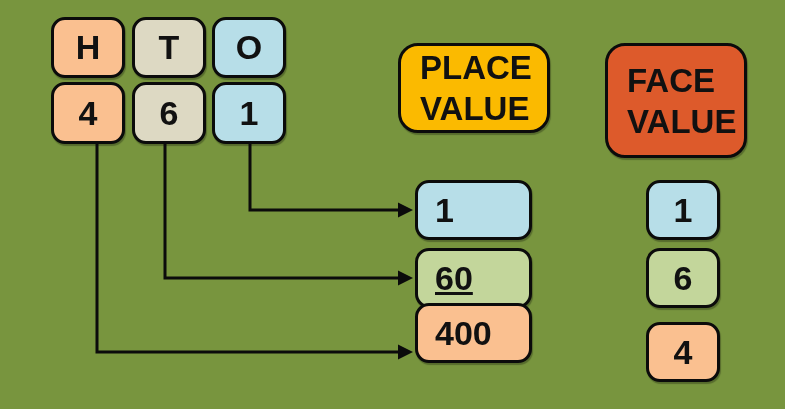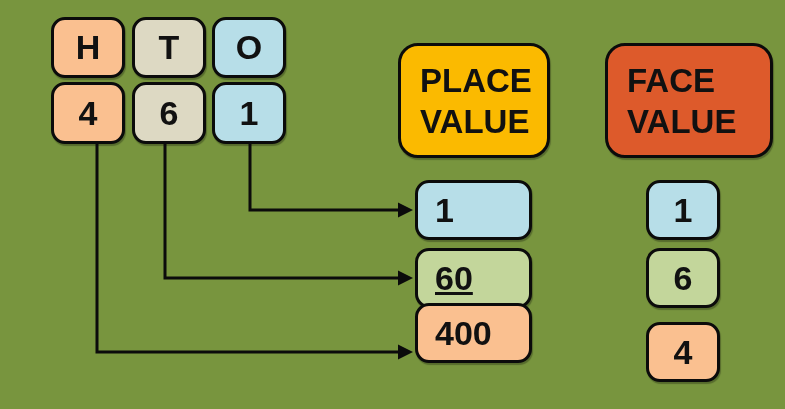--- a/index.html
+++ b/index.html
@@ -36,22 +36,22 @@
   .pos-6  { left: 132px; top: 82px; height: 62px; }
   .pos-1  { left: 212px; top: 82px; height: 62px; }
   
   .header-box {
     border-radius: 20px;
     justify-content: flex-start;
     padding-left: 19px;
     font-size: 33px;
     line-height: 41px;
   }
-  .pos-place-header { left: 398px; top: 43px; width: 152px; height: 115px; }
-  .pos-face-header  { left: 605px; top: 43px; width: 168px; height: 115px; }
+  .pos-place-header { left: 398px; top: 43px; width: 152px; height: 90px; }
+  .pos-face-header  { left: 605px; top: 43px; width: 142px; height: 115px; }
   
   .pv { left: 415px; width: 117px; height: 60px; justify-content: flex-start; padding-left: 17px; }
   .pos-pv-1   { top: 180px; }
   .pos-pv-60  { top: 248px; text-decoration: underline; }
   .pos-pv-400 { top: 303px; }
   
   .fv { left: 646px; width: 74px; height: 60px; }
   .pos-fv-1 { top: 180px; }
   .pos-fv-6 { top: 248px; }
   .pos-fv-4 { top: 322px; }

